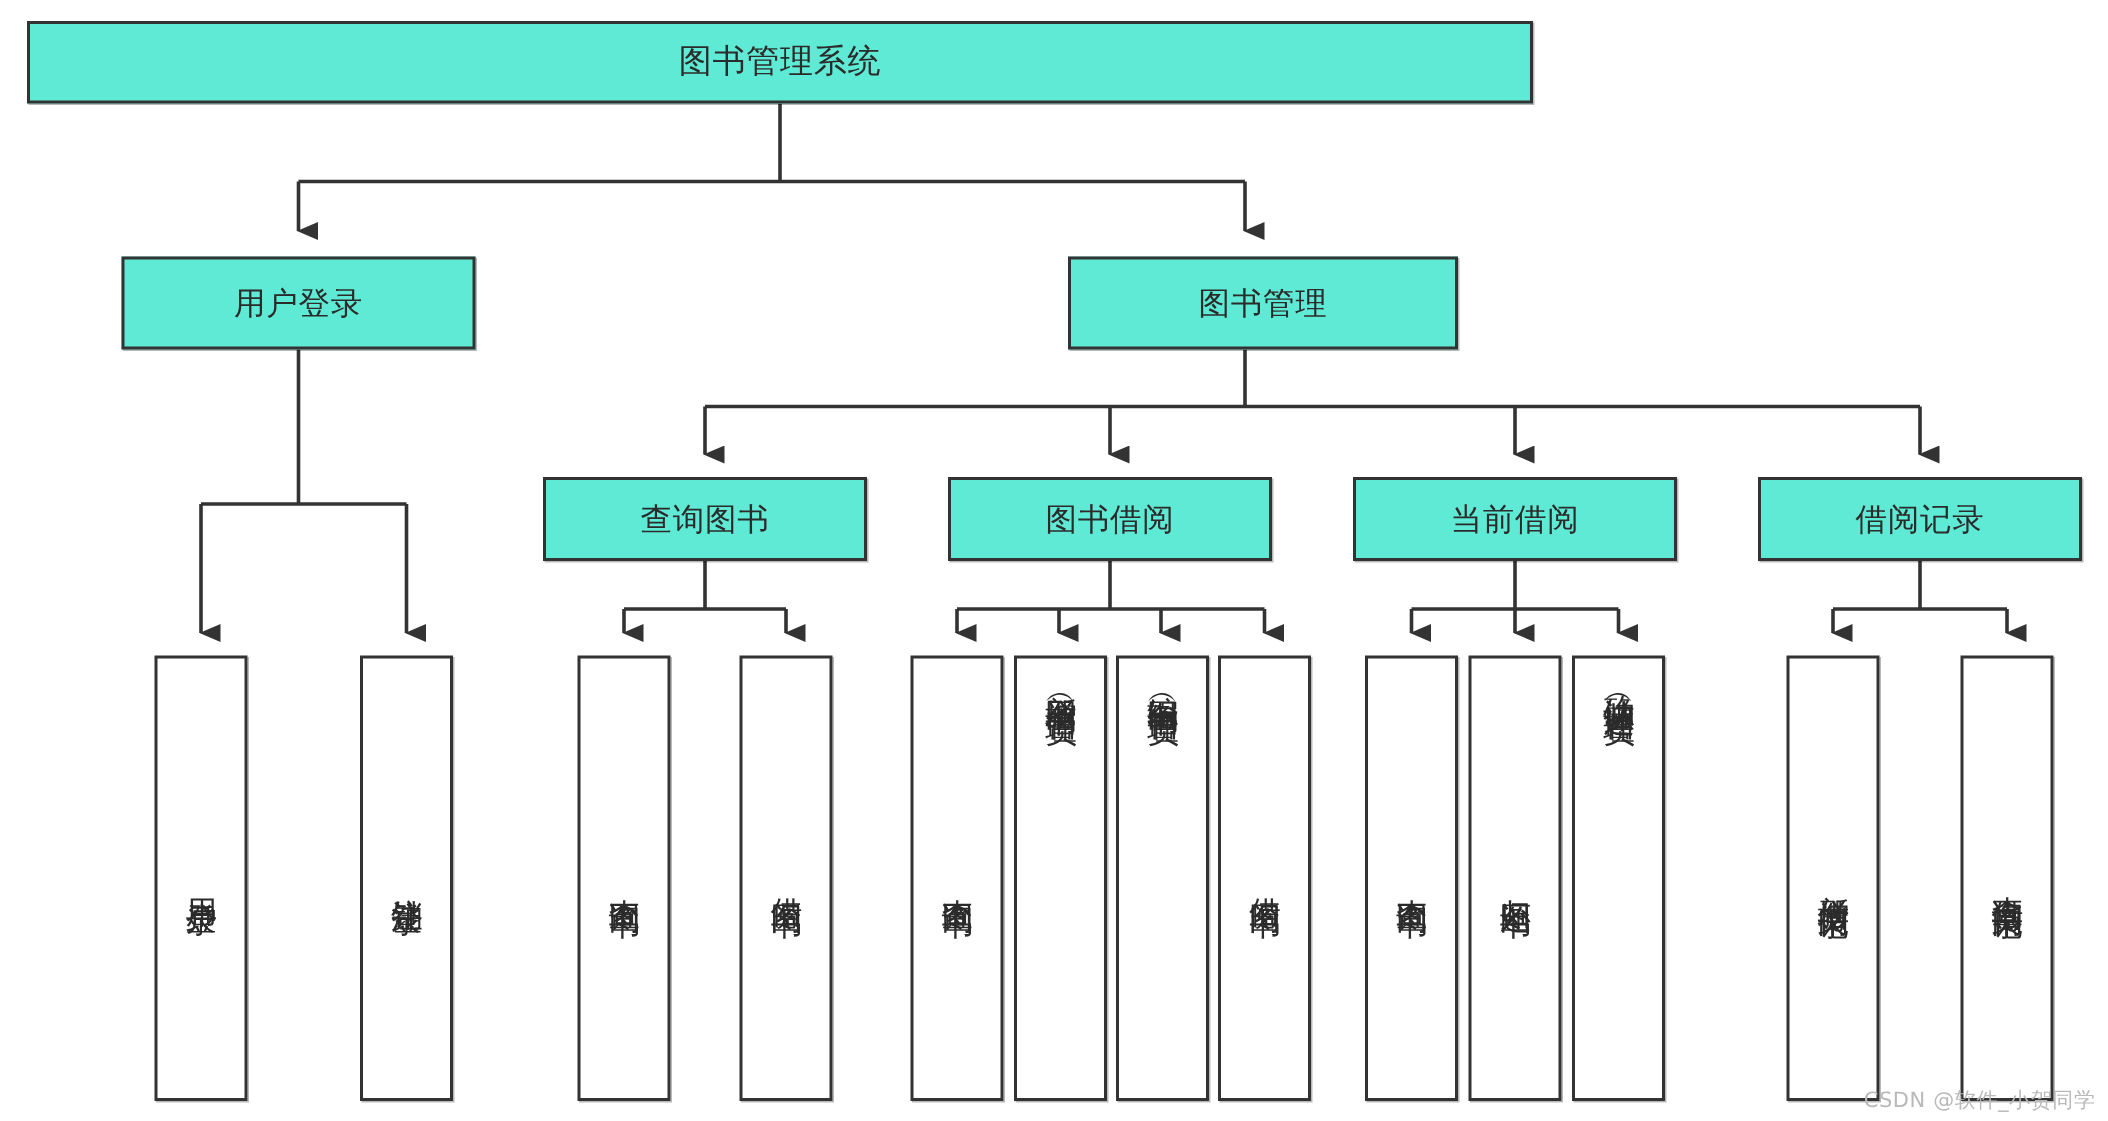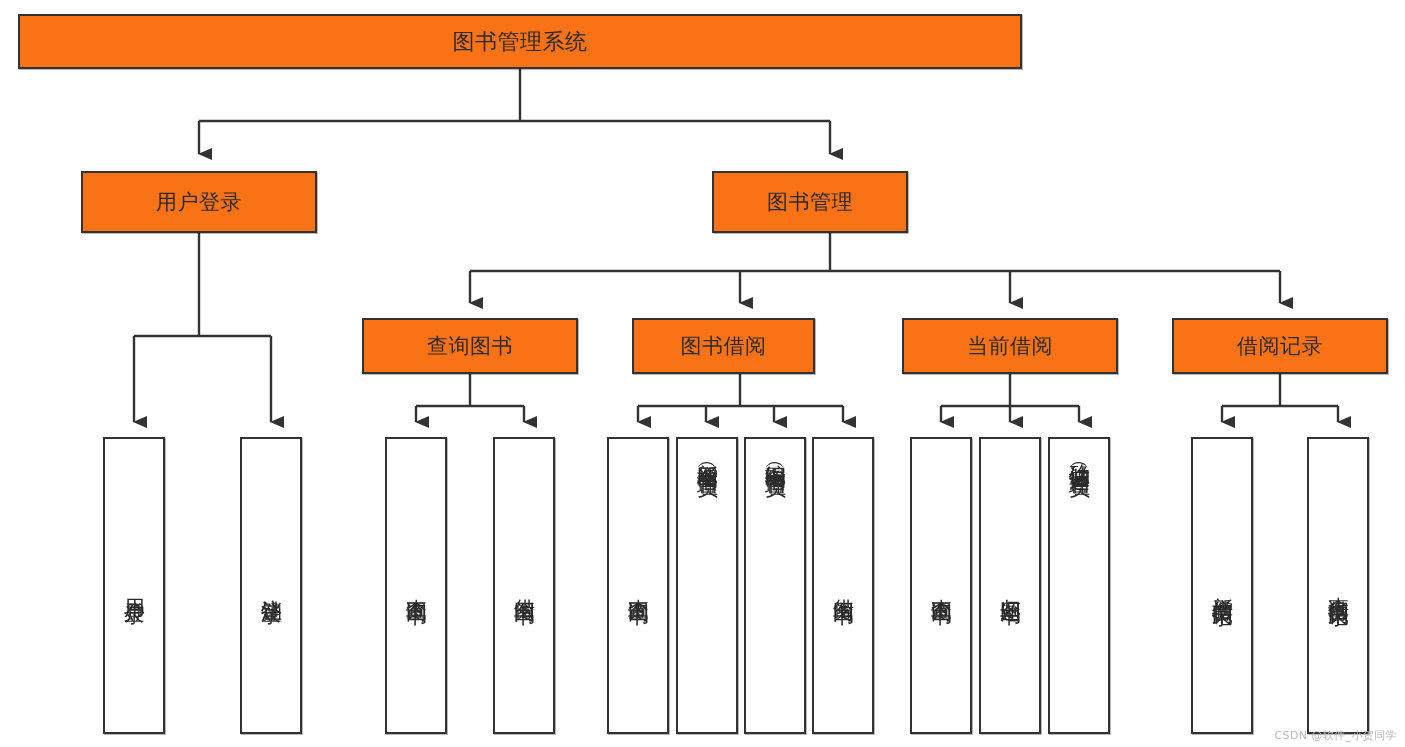--- a/index.html
+++ b/index.html
@@ -17,21 +17,21 @@
   #diagram-root {
     position: absolute;
     left: 0;
     top: 0;
     width: 1405px;
     height: 747px;
   }
   .node-box {
     position: absolute;
     box-sizing: border-box;
-    background: #f97316;
+    background: #5eead4;
     border: 2px solid #333333;
     display: flex;
     align-items: center;
     justify-content: center;
     box-shadow: 1px 1px 0 rgba(0,0,0,0.28);
   }
   .node-label-h {
     font-size: 21px;
     color: #2b2b2b;
     letter-spacing: 0.5px;
@@ -79,21 +79,21 @@
     fill: none;
     stroke-linecap: butt;
   }
   .arrow-head {
     fill: #333333;
   }
   #watermark {
     position: absolute;
     right: 8px;
     bottom: 4px;
-    font-size: 11px;
+    font-size: 14px;
     color: #b9b9b9;
     letter-spacing: 0.4px;
     white-space: nowrap;
   }
 </style>
 </head>
 <body>
 
 <div id="diagram-root">
 
@@ -160,29 +160,29 @@
   </svg>
 
   <div class="node-box root" style="left:18px; top:14px; width:1004px; height:55px;">
     <span class="node-label-h">图书管理系统</span>
   </div>
 
   <div class="node-box" style="left:81px; top:171px; width:236px; height:62px;">
     <span class="node-label-h">用户登录</span>
   </div>
 
-  <div class="node-box" style="left:712px; top:171px; width:196px; height:62px;">
+  <div class="node-box" style="left:712px; top:171px; width:260px; height:62px;">
     <span class="node-label-h">图书管理</span>
   </div>
 
   <div class="node-box" style="left:362px; top:318px; width:216px; height:56px;">
     <span class="node-label-h">查询图书</span>
   </div>
 
-  <div class="node-box" style="left:632px; top:318px; width:183px; height:56px;">
+  <div class="node-box" style="left:632px; top:318px; width:216px; height:56px;">
     <span class="node-label-h">图书借阅</span>
   </div>
 
   <div class="node-box" style="left:1172px; top:318px; width:216px; height:56px;">
     <span class="node-label-h">借阅记录</span>
   </div>
 
   <div class="node-box" style="left:902px; top:318px; width:216px; height:56px;">
     <span class="node-label-h">当前借阅</span>
   </div>

